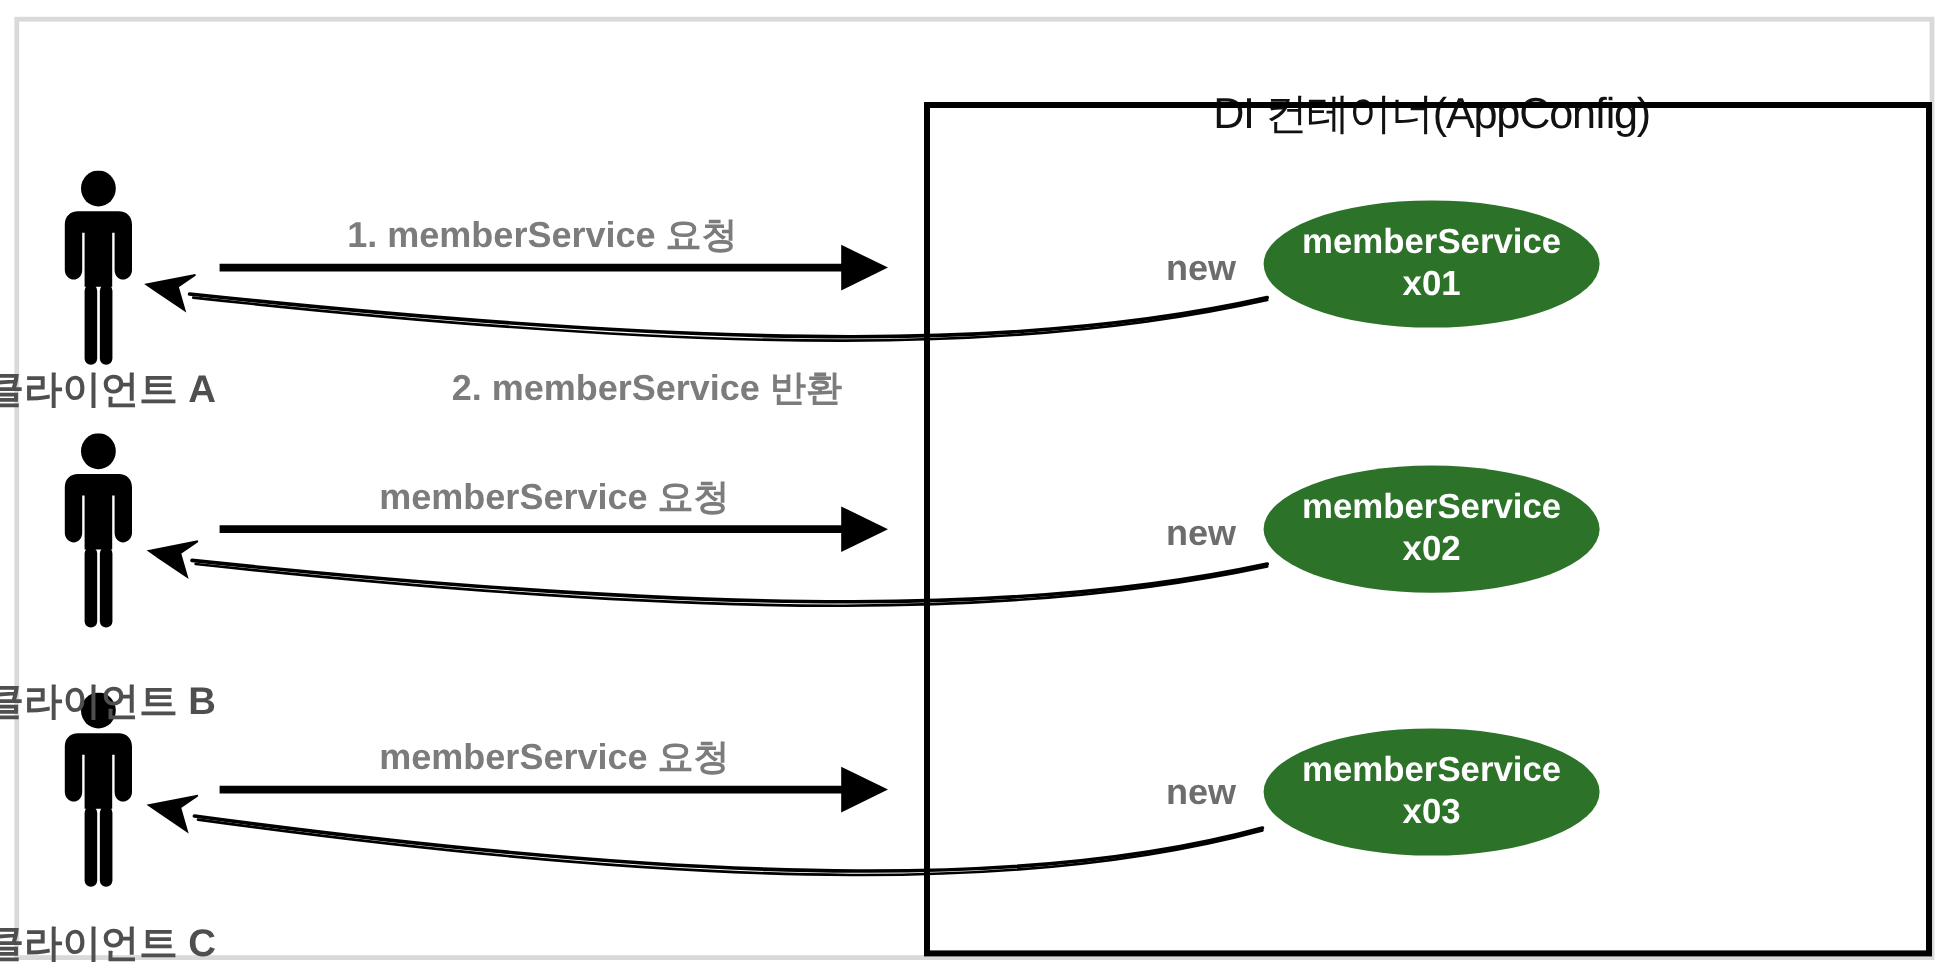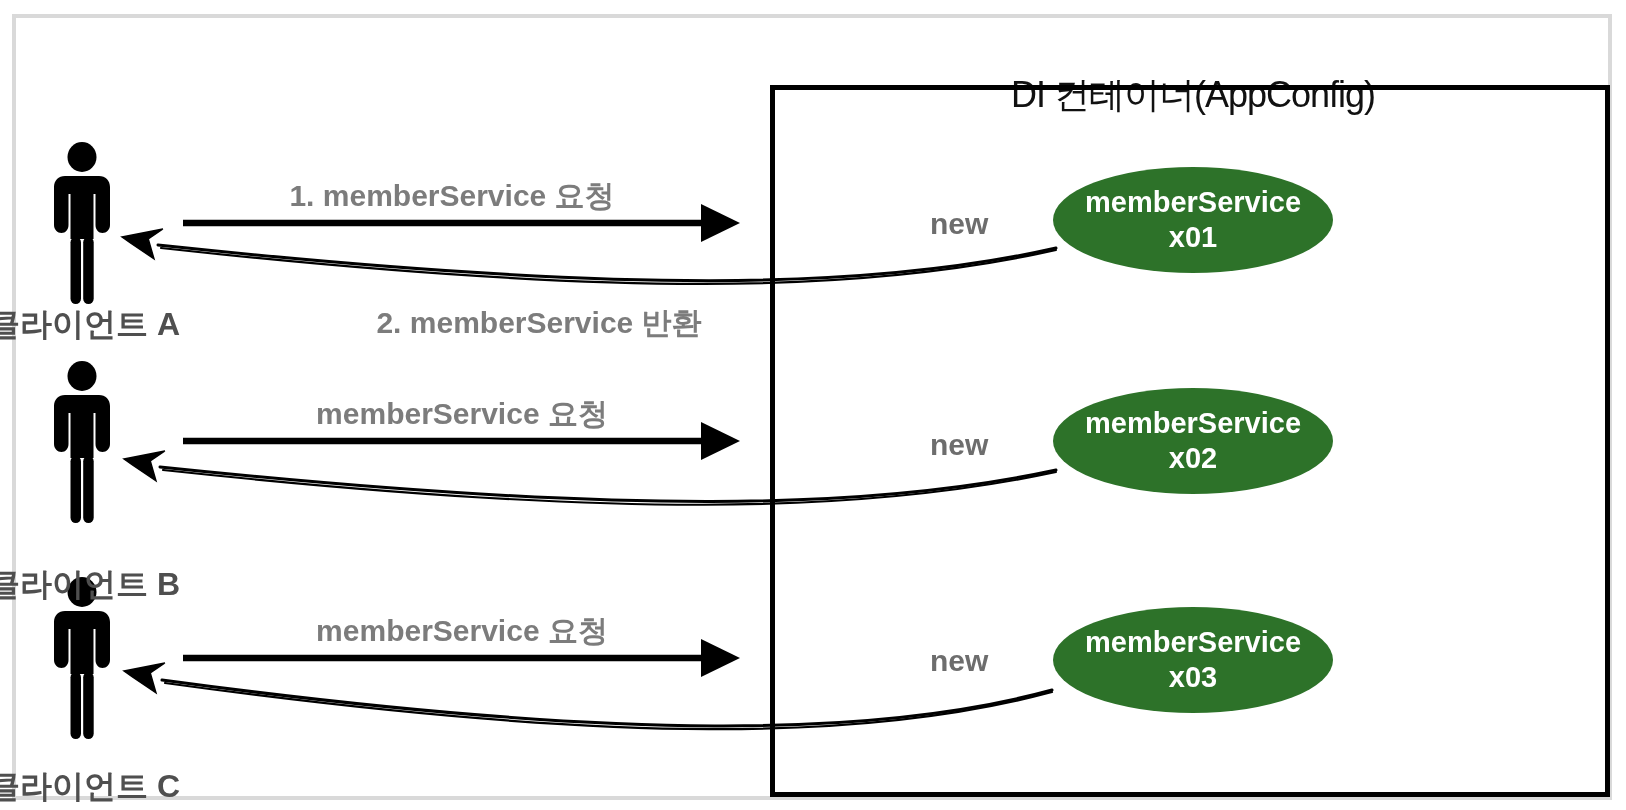--- a/index.html
+++ b/index.html
@@ -20,21 +20,21 @@
   .frame{position:absolute;left:12px;top:14px;width:1600px;height:786px;border:4px solid var(--frame-border);background:#ffffff;}
   .diagram-title{position:absolute;left:943px;top:24px;width:500px;text-align:center;
     font-size:36px;font-weight:400;color:var(--title-color);white-space:nowrap;letter-spacing:-1px;margin-top:47px;}
   .container-box{position:absolute;left:770px;top:85px;width:840px;height:712px;border:5px solid var(--container-border);background:transparent;}
   svg.overlay{position:absolute;left:0;top:0;width:1626px;height:810px;pointer-events:none;}
   .person{position:absolute;width:64px;height:164px;}
   .person svg{width:64px;height:164px;display:block;}
   .client-label{position:absolute;transform:translateX(-50%);font-size:32px;font-weight:bold;color:var(--client-label);white-space:nowrap;}
   .req-label{position:absolute;transform:translateX(-50%);font-size:30px;font-weight:bold;color:var(--request-label);white-space:nowrap;}
   .ret-label{position:absolute;transform:translateX(-50%);font-size:30px;font-weight:bold;color:var(--request-label);white-space:nowrap;}
-  .new-label{position:absolute;width:100px;text-align:left;font-size:30px;font-weight:bold;color:var(--new-label);}
+  .new-label{position:absolute;width:100px;text-align:right;font-size:30px;font-weight:bold;color:var(--new-label);}
   .instance{position:absolute;width:280px;height:106px;border-radius:50%;background:var(--instance-fill);
     display:flex;flex-direction:column;align-items:center;justify-content:center;
     color:var(--instance-text);font-size:29px;font-weight:bold;line-height:35px;text-align:left;}
 </style>
 </head>
 <body>
 
 <div class="canvas">
   <div class="frame"></div>
 

